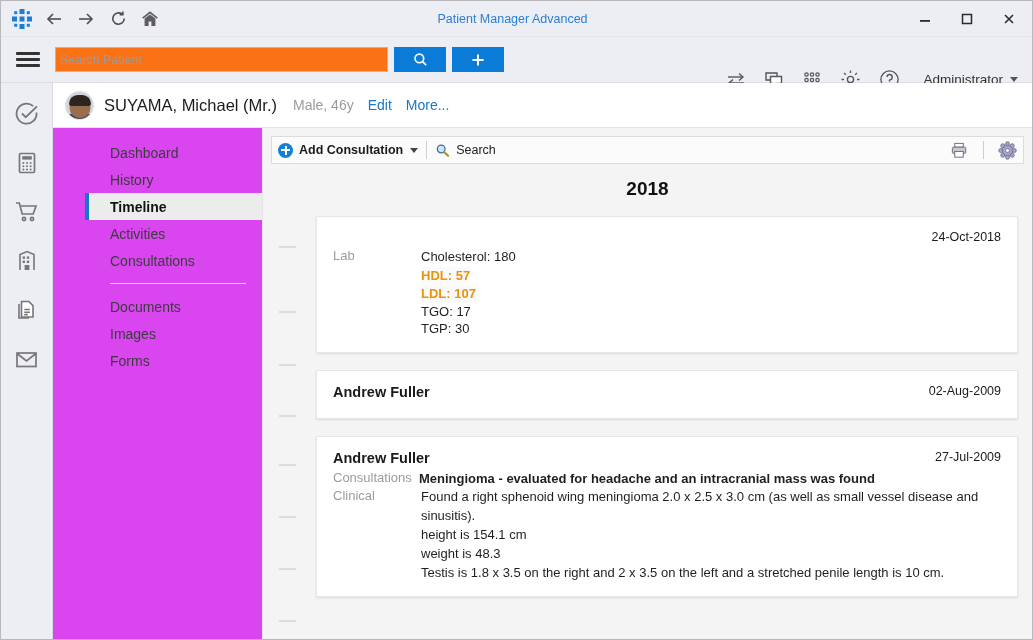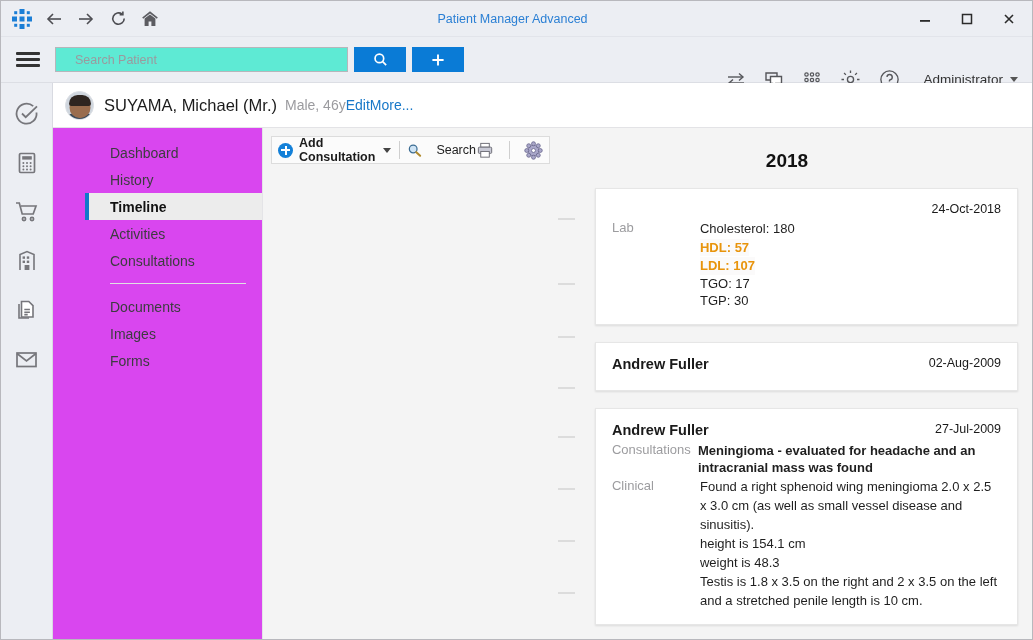--- a/index.html
+++ b/index.html
@@ -57,24 +57,24 @@
     padding: 0 14px 0 12px;
     border-bottom: 1px solid #dcdee4;
   }
   .hamburger {
     width: 30px; height: 30px; margin-right: 12px;
     display: flex; flex-direction: column; justify-content: center;
     gap: 3px; padding: 0 3px;
   }
   .hamburger i { display: block; height: 3px; background: #333; border-radius: 1px; }
   .search-input {
-    width: 293px; height: 25px;
-    border: 1px solid #b6b6bb; background: #5eead4;
+    width: 333px; height: 25px;
+    border: 1px solid #b6b6bb; background: #f97316;
     font-size: 12.5px; font-family: "Liberation Sans", sans-serif;
-    color: #222; padding: 0 19px; outline: none;
+    color: #222; padding: 0 4px; outline: none;
   }
   .search-input::placeholder { color: #9a9a9e; }
   .tb-blue {
     height: 25px; min-width: 52px;
     background: #0a7bd6; border: none;
     margin-left: 6px;
     display: flex; align-items: center; justify-content: center;
     color: #fff; cursor: pointer;
   }
   .tb-right { margin-left: auto; display: flex; align-items: center; gap: 16px; margin-top: 40px; }
@@ -138,22 +138,22 @@
     width: 22px; height: 11px;
     background: #2e2520; border-radius: 11px 11px 3px 3px;
     transform: translateX(-50%);
   }
   .av-body {
     position: absolute; left: 50%; bottom: -6px;
     width: 27px; height: 13px; border-radius: 50% 50% 0 0;
     background: #3a4a5a; transform: translateX(-50%);
   }
   .pname { font-size: 16.5px; color: #1b1b1b; font-weight: 400; }
-  .pmeta { font-size: 14px; color: #9b9b9f; margin-left: 8px; }
-  .plink { font-size: 14px; color: #1878c8; cursor: pointer; }
+  .pmeta { font-size: 14px; color: #9b9b9f; margin-left: 16px; }
+  .plink { font-size: 14px; color: #1878c8; margin-left: 14px; cursor: pointer; }
 
   
   .main {
     flex: 1 1 auto; display: flex; min-height: 0;
     background: #fff;
   }
   .sidenav {
     width: 210px; flex: 0 0 210px;
     padding-top: 11px;
     background: #d946ef;
@@ -174,21 +174,21 @@
   }
   .nav-sep {
     height: 1px; background: #e0e0e3;
     margin: 9px 16px 9px 25px;
   }
 
   
   .panel {
     flex: 1 1 auto; min-width: 0;
     background: #f4f4f4;
-    display: flex; flex-direction: row;
+    display: flex; flex-direction: column;
     padding: 8px 8px 0 8px;
     overflow: hidden;
   }
   .ctoolbar {
     height: 28px; flex: 0 0 28px;
     background: #fbfbfb;
     border: 1px solid #dcdcdc;
     display: flex; align-items: center;
     padding: 0 6px;
   }
@@ -205,21 +205,21 @@
     content: ""; position: absolute; background: #fff;
   }
   .plus-circle::before { left: 3px; right: 3px; top: 6.5px; height: 2px; }
   .plus-circle::after { top: 3px; bottom: 3px; left: 6.5px; width: 2px; }
   .drop-caret {
     width: 0; height: 0; margin-left: 7px;
     border-left: 4px solid transparent; border-right: 4px solid transparent;
     border-top: 5px solid #444;
   }
   .vdiv { width: 1px; height: 18px; background: #cfcfcf; margin: 0 8px; }
-  .searchbtn { display: flex; align-items: center; gap: 14px; font-size: 12.5px; color: #222; cursor: pointer; }
+  .searchbtn { display: flex; align-items: center; gap: 6px; font-size: 12.5px; color: #222; cursor: pointer; }
   .ct-right { margin-left: auto; display: flex; align-items: center; gap: 6px; }
 
   .scroller { flex: 1 1 auto; overflow: hidden; position: relative; }
   .year {
     text-align: center; font-size: 19px; font-weight: bold;
     color: #111; padding: 14px 0 16px 0;
   }
   .tl-wrap { position: relative; padding-left: 10px; }
   .ruler {
     position: absolute; left: 8px; top: 0; bottom: 0; width: 30px;

